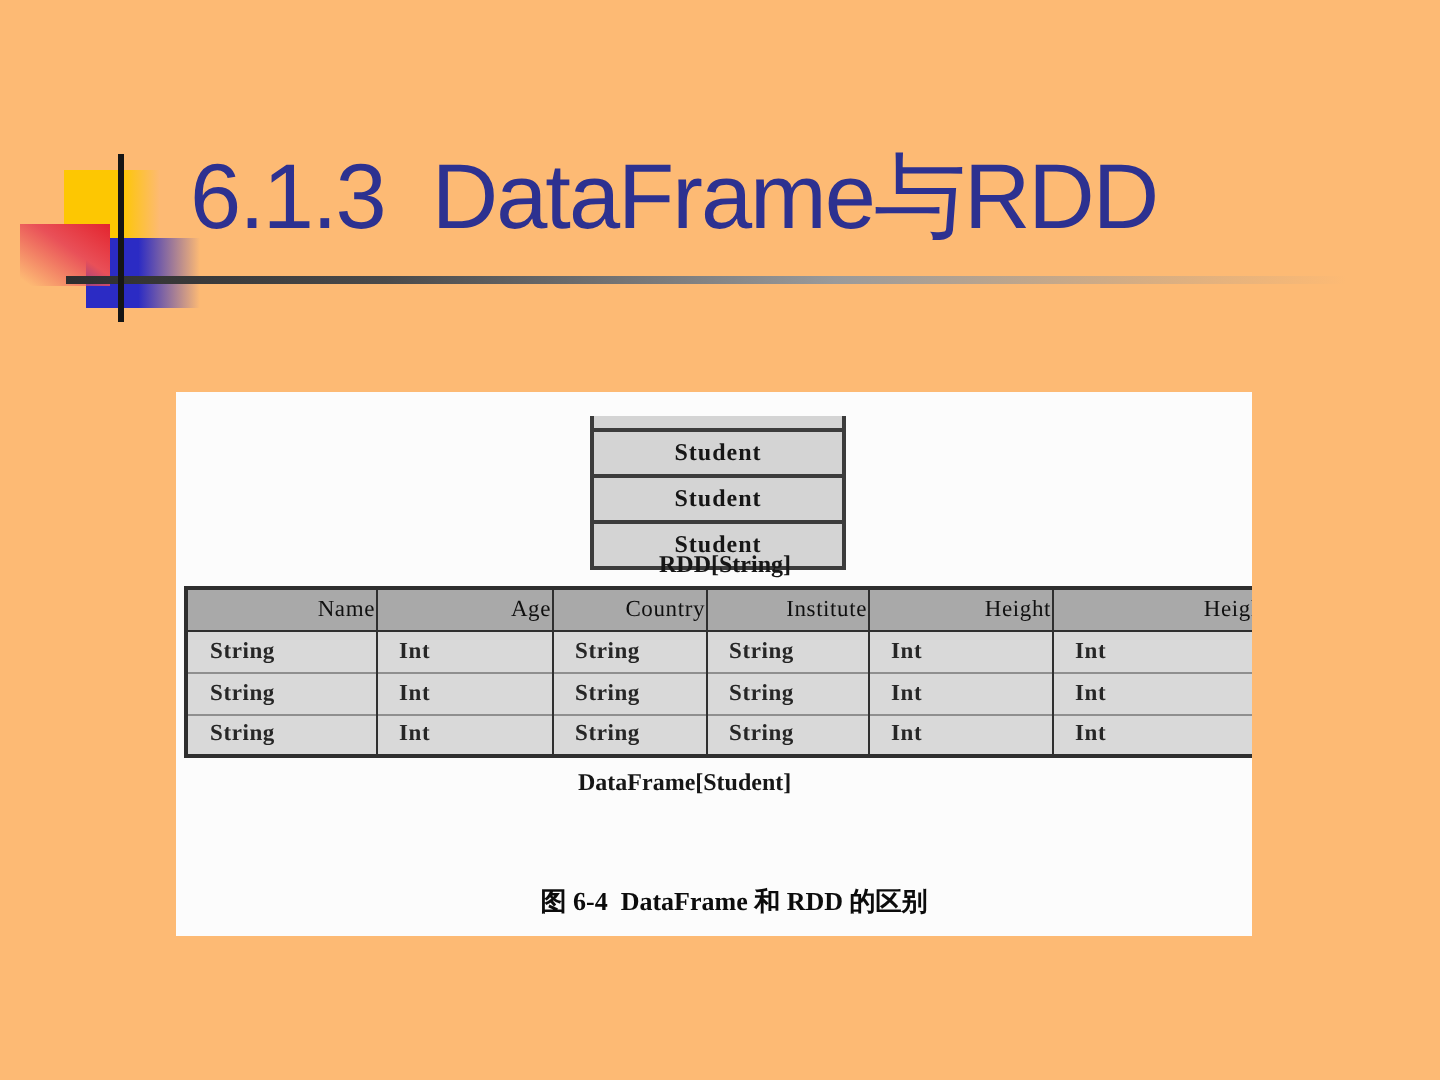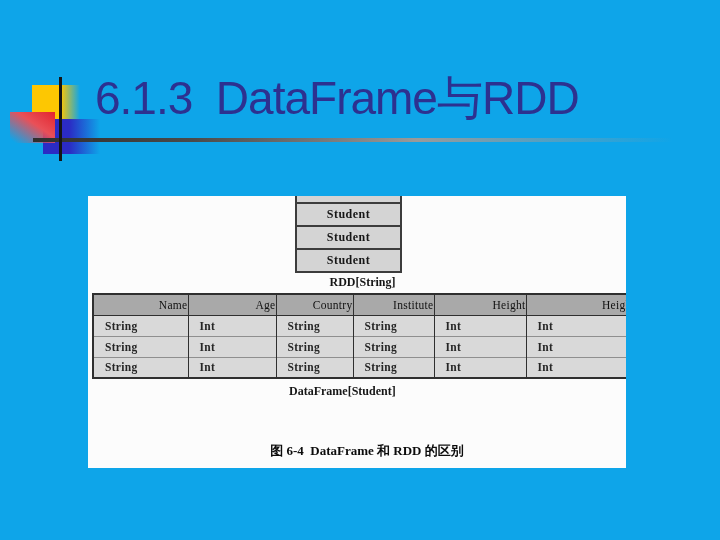--- a/index.html
+++ b/index.html
@@ -1,19 +1,19 @@
 <!DOCTYPE html>
 <html><head>
 <meta charset="utf-8">
 <style>
   html, body { margin: 0; padding: 0; }
   .slide {
     position: relative;
     width: 720px; height: 540px;
-    background: #0ea5e9;
+    background: #fdba74;
     overflow: hidden;
     font-family: "Liberation Sans", sans-serif;
   }
 
   
   .sq-yellow {
     position: absolute; left: 32px; top: 85px; width: 48px; height: 35px;
     background: linear-gradient(to right, #fdc702 0%, #fdc702 60%, rgba(253,199,2,0) 100%);
   }
   .sq-blue {
@@ -40,21 +40,21 @@
     color: #2d3190; white-space: pre; line-height: 1.15;
   }
 
   
   .figure {
     position: absolute; left: 88px; top: 196px; width: 538px; height: 272px;
     background: #fcfcfc;
     font-family: "Liberation Serif", "DejaVu Serif", serif;
     color: #111;
   }
-  .rdd-stack { position: absolute; left: 207px; top: 0; width: 107px; border-radius: 16px; }
+  .rdd-stack { position: absolute; left: 207px; top: 12px; width: 128px; border-radius: 16px; }
   .rdd-box-partial {
     height: 6px;
     border-left: 2px solid #3c3c3c; border-right: 2px solid #3c3c3c;
     background: #d4d4d4; box-sizing: border-box;
   }
   .rdd-box {
     height: 25px; margin-top: 0; box-sizing: border-box;
     border: 2px solid #3c3c3c; background: #d4d4d4;
     text-align: center; line-height: 21px;
     font-size: 12px; font-weight: bold; letter-spacing: 0.5px; color: #161616;

